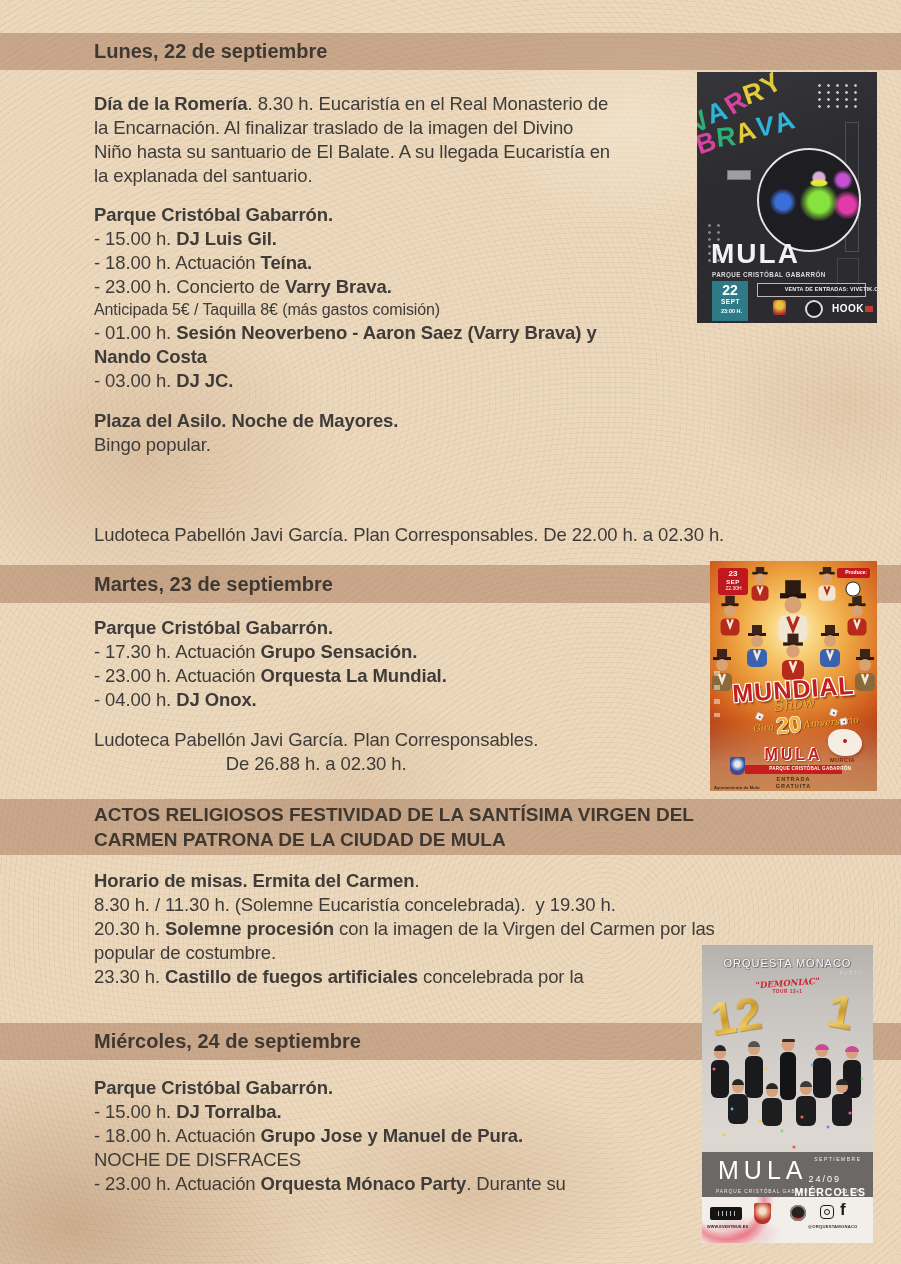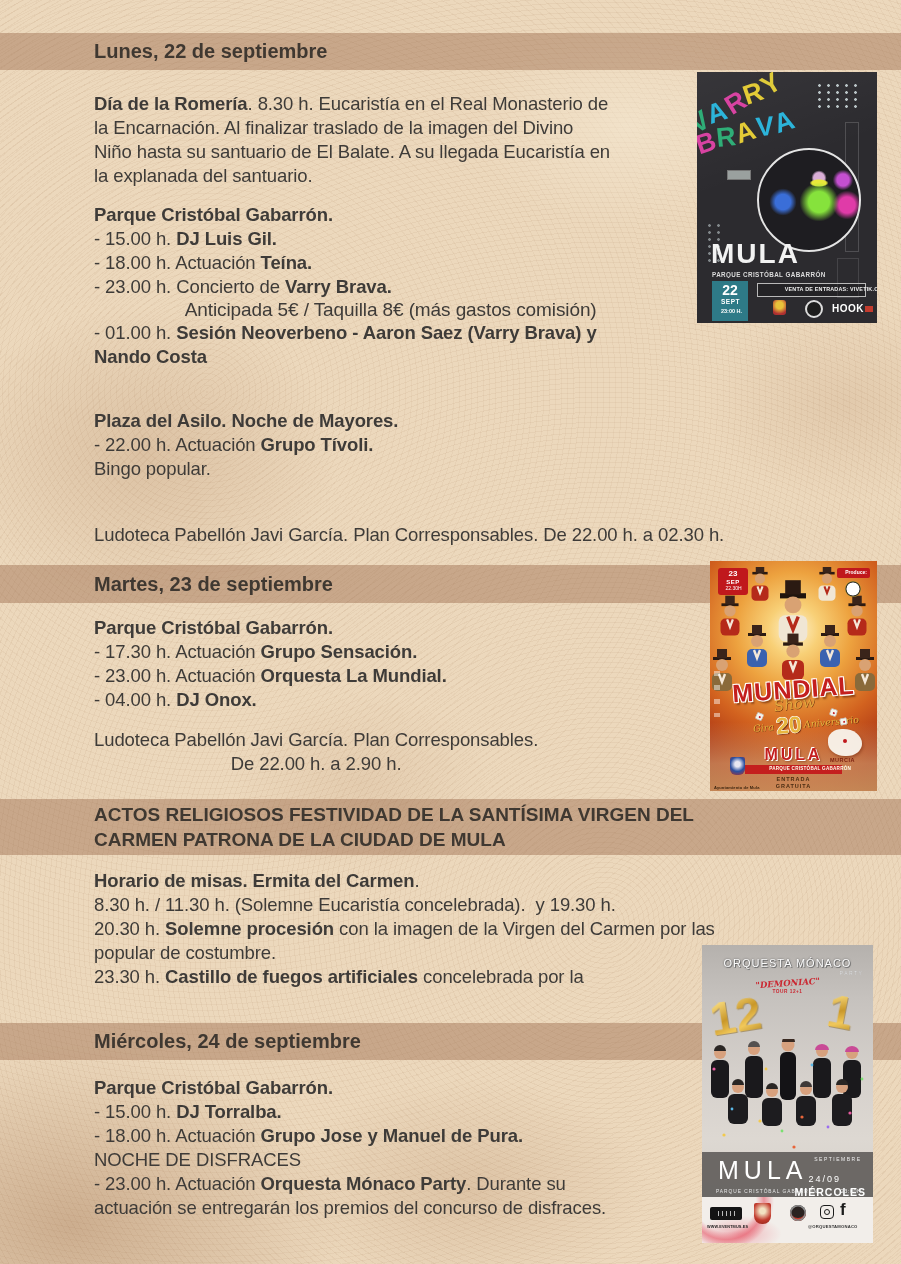--- a/index.html
+++ b/index.html
@@ -20,21 +20,21 @@
     color:#3f3831;font-weight:700;}
   .band-single{font-size:20px;padding-left:94px;}
   #band1{top:33px;height:37px;line-height:37px;}
   #band2{top:565px;height:38px;line-height:38px;}
   #band4{top:1023px;height:37px;line-height:37px;}
   #band3{top:799px;height:53px;font-size:19px;line-height:25px;padding:3px 0 0 94px;}
   
   .tblock{position:absolute;left:94px;color:#3e3b38;font-size:18.5px;line-height:24px;
     letter-spacing:-.1px;white-space:nowrap;}
   .tblock .b{font-weight:700;margin-top:34px;}
-  .tblock .line.small{font-size:19px;line-height:22px;text-align:right;}
+  .tblock .line.small{font-size:16px;line-height:22px;}
   #blockA{top:92px;}  #blockB{top:203px;} #blockC{top:409px;} #blockD{top:523px;}
   #blockE{top:616px;} #blockF{top:728px;text-align:center;} #blockG{top:869px;} #blockH{top:1076px;}
   
   .poster{position:absolute;overflow:hidden;z-index:5;}
   .sc{position:absolute;transform:scale(.5);transform-origin:0 0;white-space:nowrap;}
   .scc{position:absolute;left:0;right:0;text-align:center;transform:scale(.5);transform-origin:50% 0;white-space:nowrap;}
   .scr{position:absolute;transform:scale(.5);transform-origin:100% 0;white-space:nowrap;}
   
   #poster-varry{left:697px;top:72px;width:180px;height:251px;background:#2c2b2f;
     background-image:linear-gradient(160deg, rgba(255,255,255,.05), transparent 40%);}
@@ -172,53 +172,52 @@
       <div class="line"><span>la explanada del santuario.</span></div>
     </div>
   <div id="blockB" class="tblock">
       <div class="line"><span class="b">Parque Cristóbal Gabarrón.</span></div>
       <div class="line"><span>- 15.00 h. </span><span class="b">DJ Luis Gil.</span></div>
       <div class="line"><span>- 18.00 h. Actuación </span><span class="b">Teína.</span></div>
       <div class="line"><span>- 23.00 h. Concierto de </span><span class="b">Varry Brava.</span></div>
       <div class="line small"><span>Anticipada 5€ / Taquilla 8€ (más gastos comisión)</span></div>
       <div class="line"><span>- 01.00 h. </span><span class="b">Sesión Neoverbeno - Aaron Saez (Varry Brava) y</span></div>
       <div class="line"><span class="b">Nando Costa</span></div>
+      <div class="line"><span>- 03.00 h. </span><span class="b">DJ JC.</span></div>
     </div>
   <div id="blockC" class="tblock">
       <div class="line"><span class="b">Plaza del Asilo. Noche de Mayores.</span></div>
-      <div class="line"><span>- 22.00 h. Actuación </span><span class="b">Grupo Tívoli.</span></div>
       <div class="line"><span>Bingo popular.</span></div>
     </div>
   <div id="blockD" class="tblock">
       <div class="line"><span>Ludoteca Pabellón Javi García. Plan Corresponsables. De 22.00 h. a 02.30 h.</span></div>
     </div>
   <div id="blockE" class="tblock">
       <div class="line"><span class="b">Parque Cristóbal Gabarrón.</span></div>
       <div class="line"><span>- 17.30 h. Actuación </span><span class="b">Grupo Sensación.</span></div>
       <div class="line"><span>- 23.00 h. Actuación </span><span class="b">Orquesta La Mundial.</span></div>
       <div class="line"><span>- 04.00 h. </span><span class="b">DJ Onox.</span></div>
     </div>
   <div id="blockF" class="tblock">
       <div class="line"><span>Ludoteca Pabellón Javi García. Plan Corresponsables.</span></div>
-      <div class="line"><span>De 22.00 h. a 2.90 h.</span></div>
+      <div class="line"><span>De 26.88 h. a 02.30 h.</span></div>
     </div>
   <div id="blockG" class="tblock">
       <div class="line"><span class="b">Horario de misas. Ermita del Carmen</span><span>.</span></div>
       <div class="line"><span>8.30 h. / 11.30 h. (Solemne Eucaristía concelebrada). &nbsp;y 19.30 h.</span></div>
       <div class="line"><span>20.30 h. </span><span class="b">Solemne procesión</span><span> con la imagen de la Virgen del Carmen por las</span></div>
       <div class="line"><span>popular de costumbre.</span></div>
       <div class="line"><span>23.30 h. </span><span class="b">Castillo de fuegos artificiales</span><span> concelebrada por la</span></div>
     </div>
   <div id="blockH" class="tblock">
       <div class="line"><span class="b">Parque Cristóbal Gabarrón.</span></div>
       <div class="line"><span>- 15.00 h. </span><span class="b">DJ Torralba.</span></div>
       <div class="line"><span>- 18.00 h. Actuación </span><span class="b">Grupo Jose y Manuel de Pura.</span></div>
       <div class="line"><span>NOCHE DE DISFRACES</span></div>
       <div class="line"><span>- 23.00 h. Actuación </span><span class="b">Orquesta Mónaco Party</span><span>. Durante su</span></div>
-      <div class="line"><span>actuación se entregarán los premios del concurso de disfraces.</span></div>
     </div>
 
   <div id="poster-varry" class="poster">
     <div class="vb-dots" style="left:118px;top:10px;width:46px;height:28px;"></div>
     <div class="vb-dots" style="left:8px;top:150px;width:20px;height:40px;opacity:.6;"></div>
     <div class="vb-bar"></div>
     <div class="vb-bar2"></div>
     <div class="vb-title">
       <span style="display:block;"><span style="color: rgb(47, 174, 119);">V</span><span style="color: rgb(44, 180, 218);">A</span><span style="color: rgb(216, 67, 162);">R</span><span style="color: rgb(227, 203, 55);">R</span><span style="color: rgb(223, 203, 58);">Y</span></span>
       <span style="display:block;margin-left:-4px;"><span style="color: rgb(216, 67, 162);">B</span><span style="color: rgb(47, 174, 119);">R</span><span style="color: rgb(227, 203, 55);">A</span><span style="color: rgb(44, 180, 218);">V</span><span style="color: rgb(44, 180, 218);">A</span></span>

